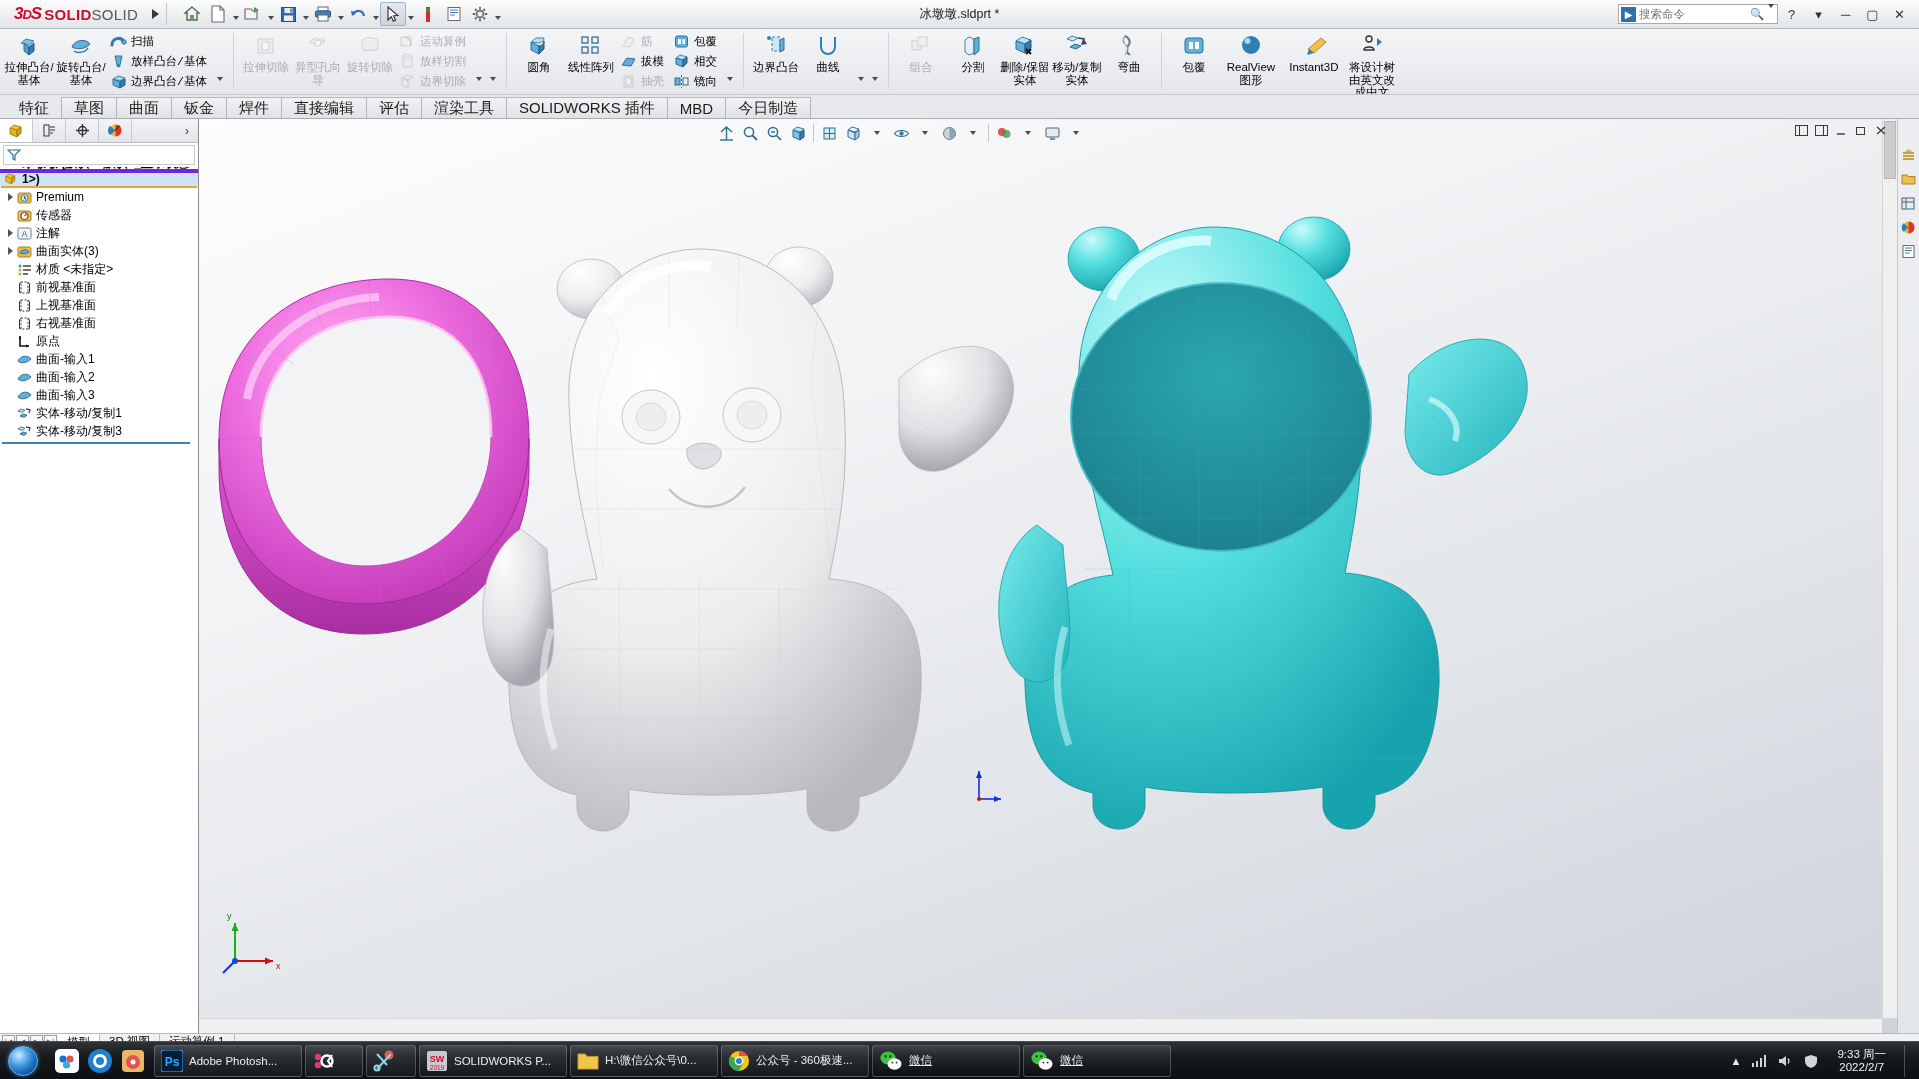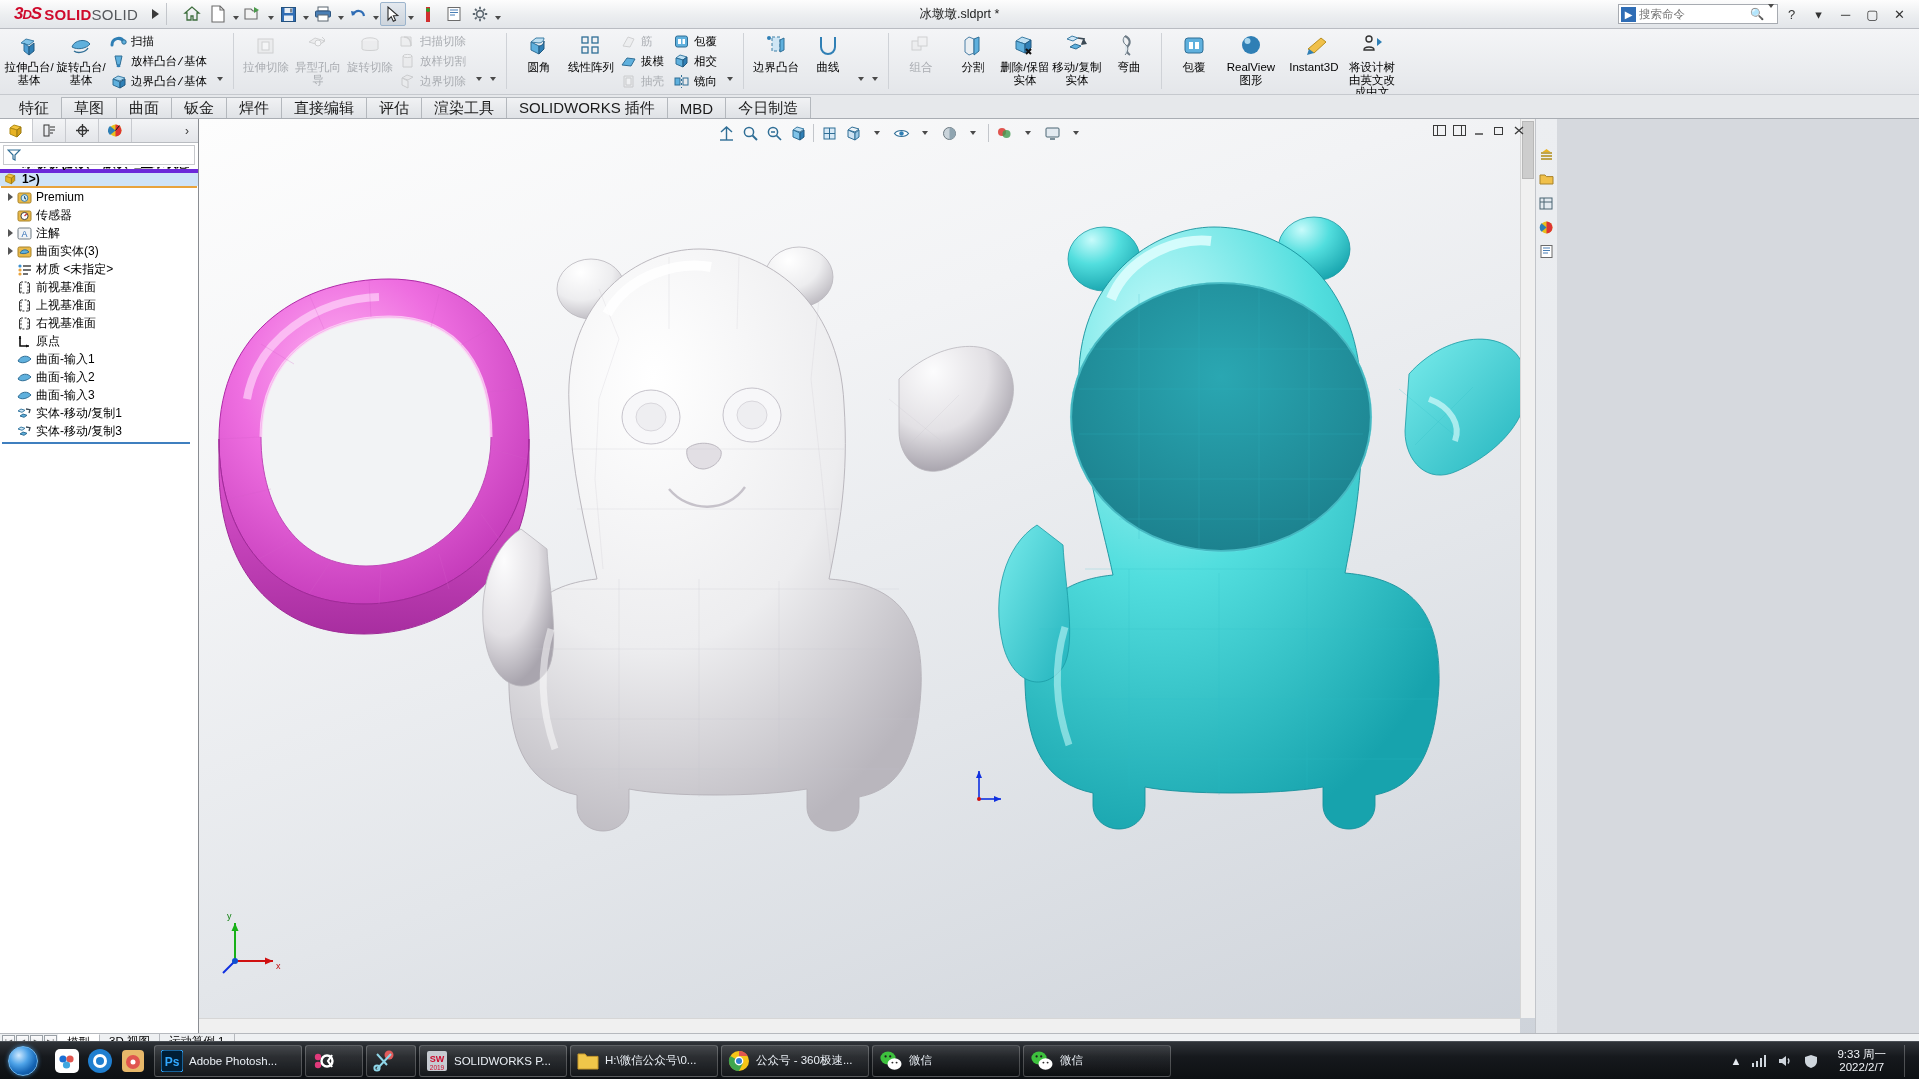--- a/index.html
+++ b/index.html
@@ -4,21 +4,21 @@
 <style>
   * { box-sizing: border-box; margin:0; padding:0; }
   html,body { width:1919px; height:1079px; overflow:hidden; }
   body {
     font-family: "Liberation Sans", "DejaVu Sans", sans-serif;
     font-size: 12px;
     background: #d6d9de;
     color:#000;
     -webkit-font-smoothing: antialiased;
   }
-  .app { position:relative; width:1557px; height:1079px; }
+  .app { position:relative; width:1919px; height:1079px; }
 
   
   .titlebar {
     position:absolute; left:0; top:0; width:1919px; height:29px;
     background: linear-gradient(#fdfdfd,#eceef0 55%, #e2e5e9);
     border-bottom:1px solid #b9bcc2;
     display:flex; align-items:center;
   }
   .sw-logo { display:flex; align-items:center; padding:0 10px 0 14px; height:29px; }
   .sw-logo .ds { color:#cf0a2c; font-weight:bold; font-style:italic; font-size:17px; letter-spacing:-1px;}
@@ -169,21 +169,21 @@
   .qlaunch { display:flex; align-items:center; gap:3px; padding:0 6px; }
   .ql { width:30px;height:30px;display:flex;align-items:center;justify-content:center;border-radius:3px;}
   .tasks { display:flex; align-items:center; gap:3px; }
   .task {
     height:32px; min-width:148px; max-width:150px; display:flex; align-items:center; gap:6px; padding:0 6px;
     background:linear-gradient(rgba(255,255,255,.13),rgba(255,255,255,.03));
     border:1px solid rgba(255,255,255,.22); border-radius:3px; color:#e9eef4; font-size:11.5px;
     overflow:hidden; white-space:nowrap;
   }
   .task .tlbl { overflow:hidden; text-overflow:ellipsis; }
-  .task.photo { background-image:linear-gradient(rgba(255,255,255,.10),rgba(0,0,0,.10)); }
+  .task.photo { background-image:linear-gradient(rgba(255,255,255,.10),rgba(0,0,0,.10));text-decoration:underline; }
   .tray { margin-left:auto; display:flex; align-items:center; gap:10px; padding-right:6px; color:#e6ebf1; font-size:11px;}
   .clock { text-align:center; line-height:13px; font-size:11.5px; color:#f0f3f7; padding:0 8px;}
 
   .ico-svg { display:block; }
 </style>
 </head>
 <body>
 
 <div class="app">
 
@@ -392,21 +392,21 @@
         <span class="lbl">旋转切除</span>
       </div>
       <div class="col-small">
         <div class="small-btn dis">
           <span class="ic">
             <svg width="17" height="17" viewBox="0 0 17 17">
                 <path d="M2 4h10v9H2z" fill="#e4e8eb" stroke="#8b949c"></path>
                 <path d="M5 4c4 0 7 3 7 9" fill="none" stroke="#8b949c" stroke-width="1.5"></path>
               </svg>
           </span>
-          <span class="lbl">扫描切除</span>
+          <span class="lbl">运动算例</span>
         </div>
         <div class="small-btn dis">
           <span class="ic">
             <svg width="17" height="17" viewBox="0 0 17 17">
                 <path d="M4 3h9v11H4z" fill="#e4e8eb" stroke="#8b949c"></path>
                 <ellipse cx="8.5" cy="3" rx="4.5" ry="1.6" fill="#f4f6f7" stroke="#8b949c"></ellipse>
               </svg>
           </span>
           <span class="lbl">放样切割</span>
         </div>

